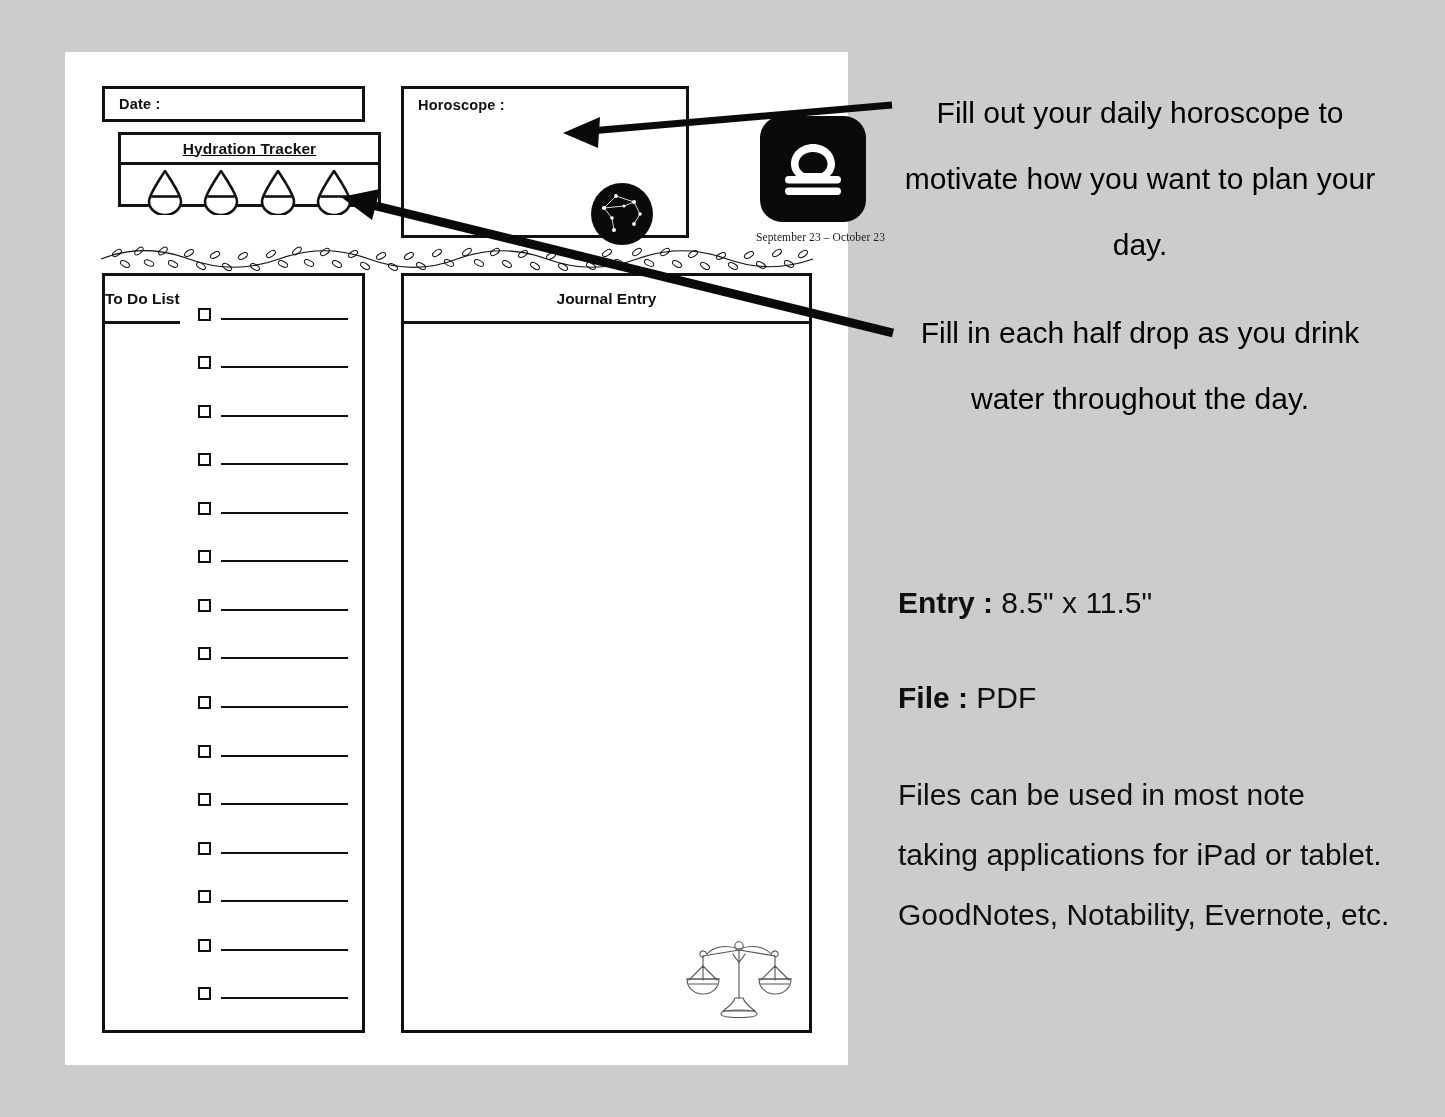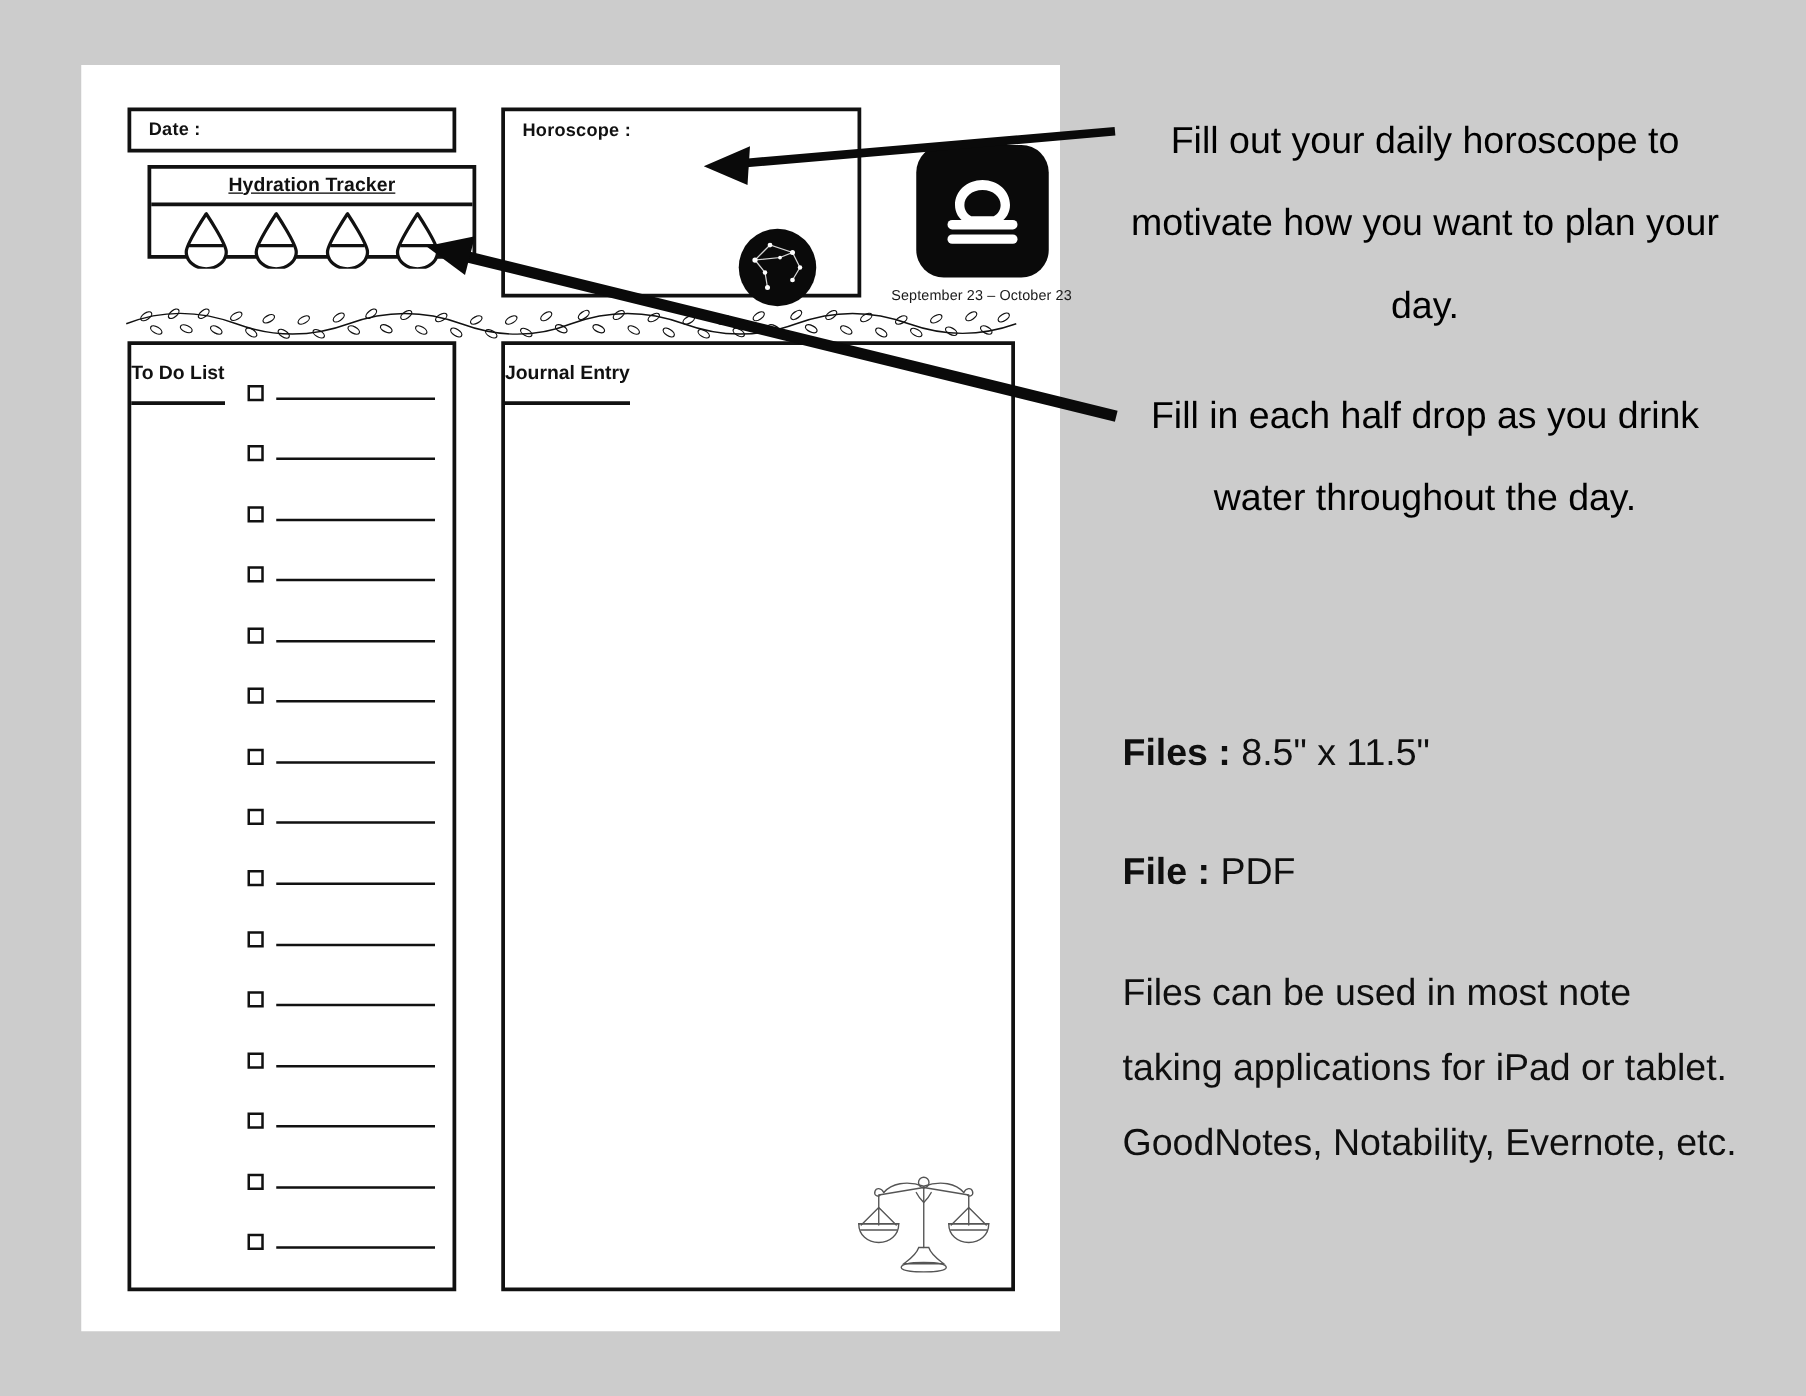--- a/index.html
+++ b/index.html
@@ -74,22 +74,22 @@
     font-size: 14.5px; font-weight: bold; color: #111;
     padding: 8px 16px 0 14px; letter-spacing: .2px;
   }
   #constellation-circle {
     position: absolute; left: 186px; top: 93px;
     width: 64px; height: 64px;
   }
 
   
   #zodiac-block {
-    position: absolute; left: 611px; top: 30px;
-    width: 145px; text-align: left;
+    position: absolute; left: 638px; top: 30px;
+    width: 145px; text-align: right; font-family: Liberation Serif, serif;
   }
   #zodiac-badge {
     width: 106px; height: 106px; margin: 0 auto;
     background: #0a0a0a; border-radius: 22px;
     display: flex; align-items: center; justify-content: center;
   }
   #zodiac-glyph { display: block; }
   #zodiac-daterange {
     margin-top: 9px;
     font-size: 11.5px; color: #1a1a1a; white-space: nowrap;
@@ -130,21 +130,21 @@
     background: #fff; flex: none;
   }
   .todo-line {
     flex: 1; height: 0; border-bottom: 2.5px solid #111;
     margin-top: 9px;
   }
 
   #journal-box {
     position: absolute; left: 299px; top: 0;
     width: 411px; height: 760px;
-    display: flex; flex-direction: row;
+    display: flex; flex-direction: column;
   }
   #journal-title-row {
     height: 48px; border-bottom: 3px solid #111;
     display: flex; align-items: center; justify-content: center;
     flex: none;
   }
   #journal-title { font-size: 15.5px; font-weight: bold; color: #111; }
   #journal-body { flex: 1; position: relative; }
   #scales-illustration {
     position: absolute; right: 14px; bottom: 10px;
@@ -432,21 +432,21 @@
   </g>
 </svg>
 
 <div id="annotations">
 
   <div id="note-horoscope" class="note-centered">Fill out your daily horoscope to motivate how you want to plan your day.</div>
 
   <div id="note-hydration" class="note-centered">Fill in each half drop as you drink water throughout the day.</div>
 
   <div id="spec-size" class="spec-line">
-    <span class="spec-key">Files :</span>
+    <span class="spec-key">Entry :</span>
     <span>8.5" x 11.5"</span>
   </div>
 
   <div id="spec-file" class="spec-line">
     <span class="spec-key">File :</span>
     <span>PDF</span>
   </div>
 
   <div id="files-note">Files can be used in most note taking applications for iPad or tablet. GoodNotes, Notability, Evernote, etc.</div>
 </div>

